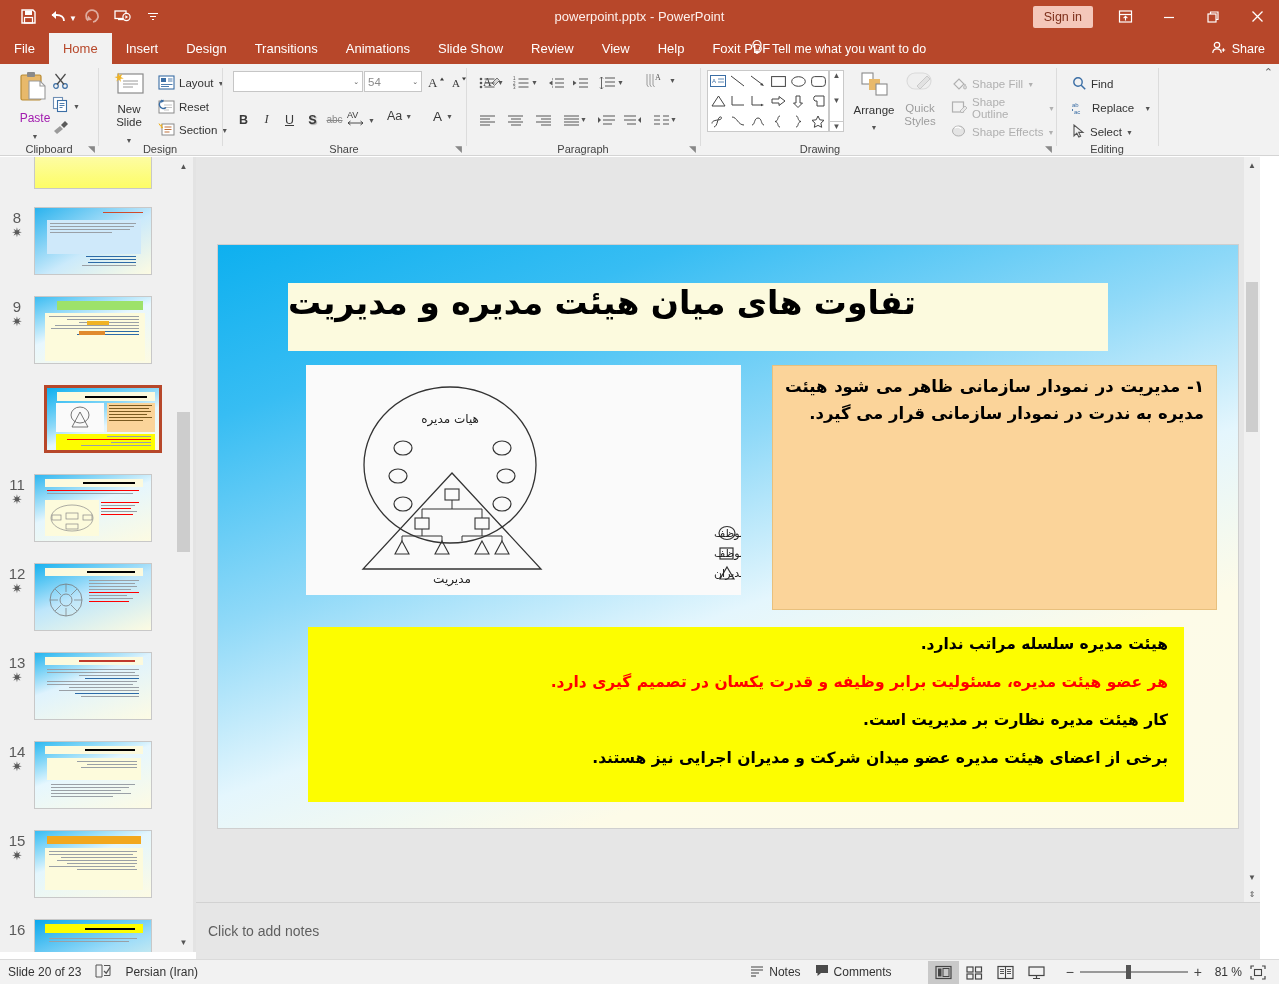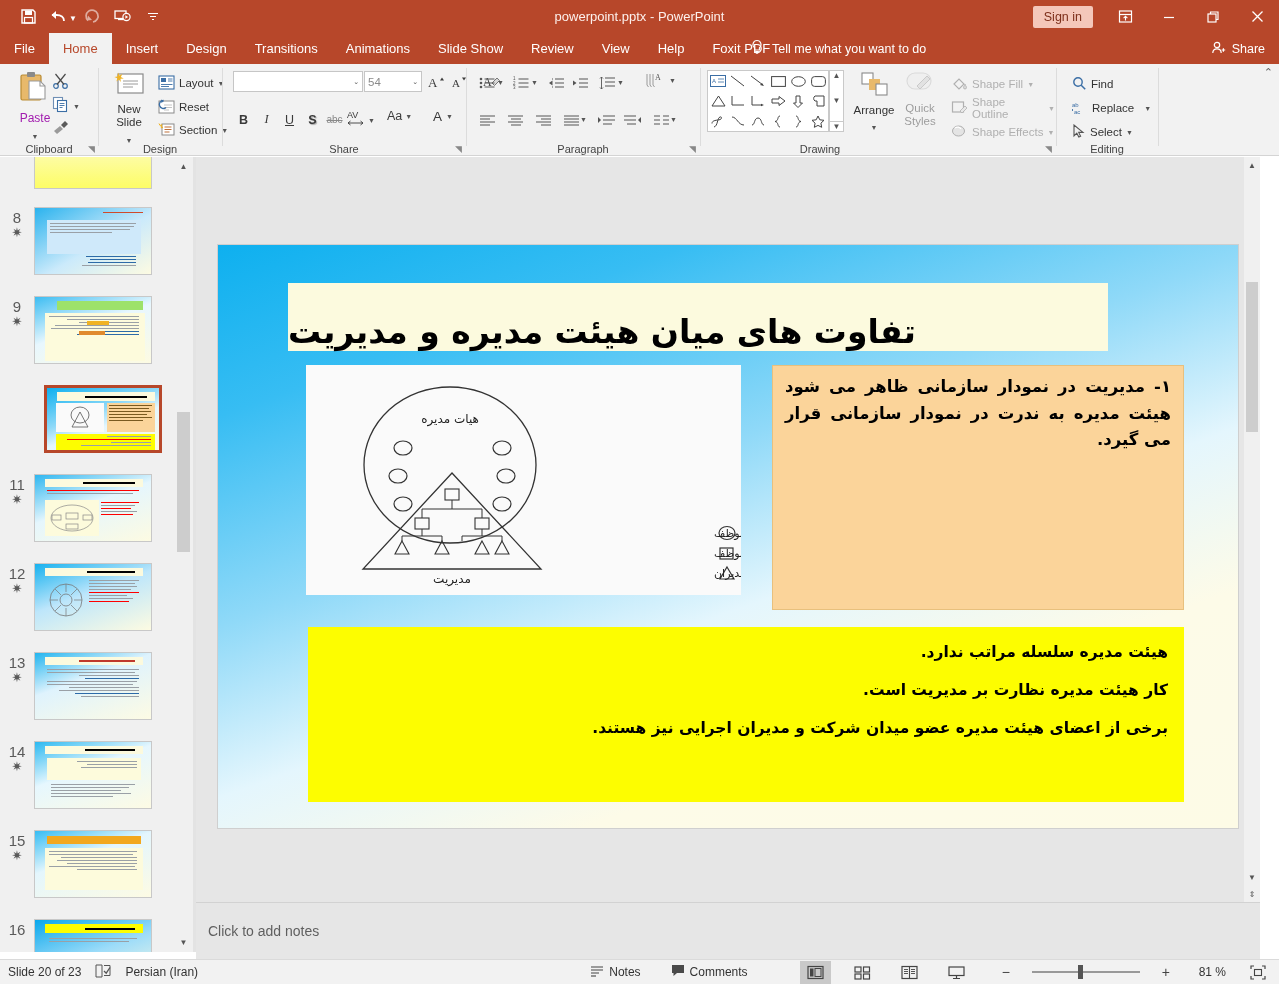--- a/index.html
+++ b/index.html
@@ -151,46 +151,46 @@
   }
   .slide {
     position: absolute; left: 22px; top: 88px; width: 1020px; height: 583px;
     background: linear-gradient(160deg, #0eb0ef 0%, #37bdf3 18%, #8fd9f8 40%, #e4f6fd 58%, #fdfbe8 75%, #fdfbe6 100%);
     box-shadow: 0 0 0 1px #cfcfcf;
     overflow: hidden;
   }
   .slide-title {
     position: absolute; left: 70px; top: 38px; width: 820px; height: 68px;
     background: #fcfade;
-    display: flex; align-items: flex-end; justify-content: flex-end;
+    display: flex; align-items: flex-start; justify-content: flex-end;
     padding-right: 16px;
     direction: rtl;
   }
   .slide-title span {
     font-family: "DejaVu Sans", sans-serif;
     font-size: 33px; font-weight: bold; color: #000;
   }
   .figure-box {
     position: absolute; left: 88px; top: 120px; width: 435px; height: 230px;
     background: #fafafa;
   }
   .orange-box {
-    position: absolute; left: 554px; top: 120px; width: 412px; height: 245px;
+    position: absolute; left: 554px; top: 120px; width: 445px; height: 245px;
     background: #fbd49a; border: 1px solid #e8c07d;
     direction: rtl; padding: 8px 12px 8px 12px;
   }
   .orange-box p {
     font-family: "DejaVu Sans", sans-serif;
     font-size: 16.5px; font-weight: bold; color: #000; text-align: justify;
     line-height: 1.62; margin-bottom: 6px;
   }
   .orange-box p.just { text-align: justify; text-align-last: justify; }
   .yellow-box {
     position: absolute; left: 90px; top: 382px; width: 876px; height: 175px;
-    background: #fdfd00; direction: rtl; padding: 16px 16px;
+    background: #fdfd00; direction: rtl; padding: 8px 16px;
   }
   .yellow-box p {
     font-family: "DejaVu Sans", sans-serif;
     font-size: 15.5px; font-weight: bold; color: #000;
     text-align: right; margin-bottom: 20px;
   }
   .yellow-box p.red { color: #ff0000; }
 
   .slide-vscroll {
     position: absolute; right: 0; top: 0; width: 16px; height: 745px; background: #f0f0f0;
@@ -211,21 +211,21 @@
     position: absolute; left: 12px; top: 20px; font-size: 14px; color: #5f5f5f;
   }
 
   
   .statusbar {
     position: absolute; left: 0; bottom: 0; width: 1279px; height: 25px;
     background: #f2f2f2; border-top: 1px solid #dadada;
     display: flex; align-items: center; font-size: 12px; color: #333;
   }
   .sb-left { position: absolute; left: 8px; display: flex; align-items: center; gap: 14px; }
-  .sb-right { position: absolute; right: 6px; display: flex; align-items: center; gap: 16px; }
+  .sb-right { position: absolute; right: 6px; display: flex; align-items: center; gap: 0; }
   .sb-item { display: flex; align-items: center; gap: 5px; }
   .viewbtn {
     width: 31px; height: 23px; display: flex; align-items: center; justify-content: center;
     color: #444;
   }
   .viewbtn.active { background: #c9c9c9; }
   .zoomtrack { position: relative; width: 108px; height: 16px; display: flex; align-items: center; }
   .zoomline { position: absolute; left: 0; right: 0; height: 2px; background: #999; }
   .zoomknob { position: absolute; left: 46px; width: 5px; height: 14px; background: #555; }
   .ribbon-collapse { position: absolute; right: 6px; top: 2px; font-size: 11px; color: #666; }
@@ -1049,20 +1049,21 @@
         <text x="408" y="212" font-family="DejaVu Sans, sans-serif" font-size="11" fill="#222" text-anchor="end" direction="rtl">سایر مدیران</text>
       </svg>
     </div>
 
     <div class="orange-box">
       <p>۱- مدیریت در نمودار سازمانی ظاهر می شود هیئت مدیره به ندرت در نمودار سازمانی قرار می گیرد.</p>
     </div>
 
     <div class="yellow-box">
       <p>هیئت مدیره سلسله مراتب ندارد.</p>
+      <p class="red">هر عضو هیئت مدیره، مسئولیت برابر وظیفه و قدرت یکسان در تصمیم گیری دارد.</p>
       <p>کار هیئت مدیره نظارت بر مدیریت است.</p>
       <p>برخی از اعضای هیئت مدیره عضو میدان شرکت و مدیران اجرایی نیز هستند.</p>
     </div>
   </div>
 
   <div class="slide-vscroll">
     <div class="svs-arrow" style="top:0;">▲</div>
     <div class="svs-thumb" style="top:125px; height:150px;"></div>
     <div class="svs-arrow" style="top:712px;">▼</div>
     <div class="svs-arrow" style="top:729px;">⇕</div>

